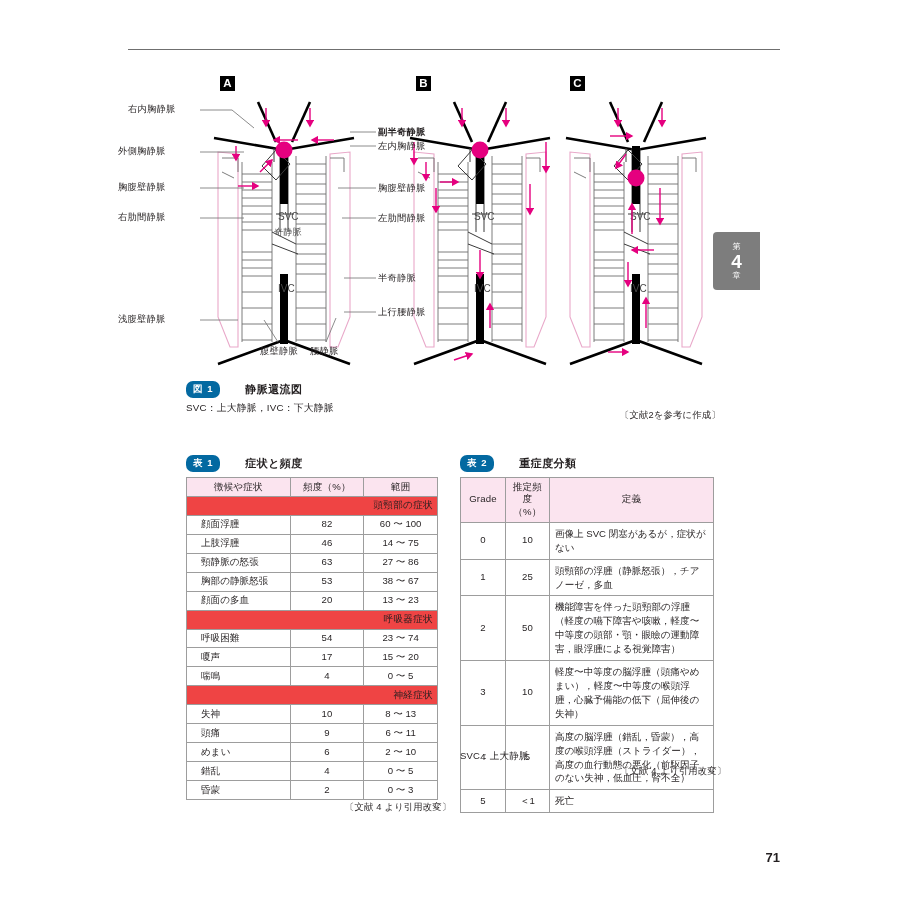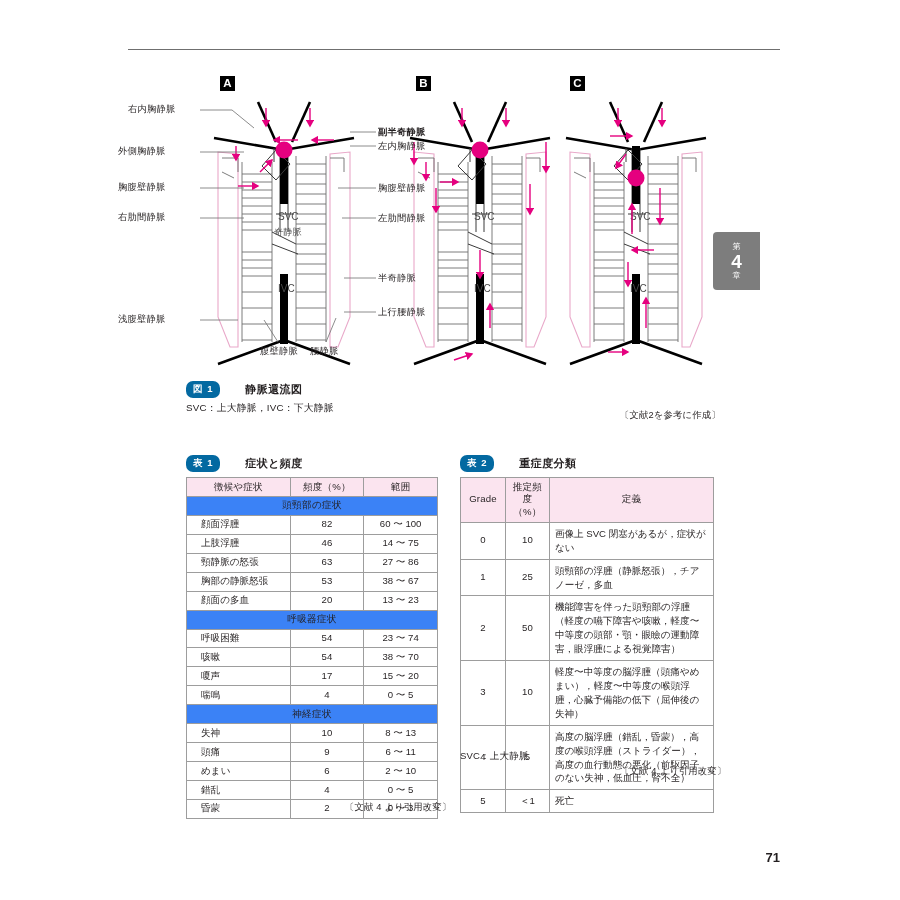--- a/index.html
+++ b/index.html
@@ -146,23 +146,23 @@
     padding: 2.5px 4px;
     font-weight: normal;
     line-height: 1.35;
   }
   table.data thead th {
     background: #fbe4ef;
     text-align: center;
     letter-spacing: 0.2px;
   }
   .grp td {
-    background: #3b82f6;
+    background: #ef4444;
     font-weight: bold;
-    text-align: center;
+    text-align: right;
     letter-spacing: 0.3px;
   }
   .sym { text-align: left; padding-left: 14px !important; }
   .ctr { text-align: center; }
   .t2 td.gnum, .t2 td.gfreq { text-align: center; }
   .t2 td.gdef { text-align: left; line-height: 1.45; padding: 4px 5px; }
 
   
   #table1 { left: 186px; top: 477px; width: 252px; }
   #table1 col.c1 { width: 104px; }
@@ -438,25 +438,20 @@
 
       <tr class="grp">
         <td colspan="3">呼吸器症状</td>
       </tr>
       <tr>
         <td class="sym">呼吸困難</td>
         <td class="ctr">54</td>
         <td class="ctr">23 〜 74</td>
       </tr>
       <tr>
-        <td class="sym">咳嗽</td>
-        <td class="ctr">54</td>
-        <td class="ctr">38 〜 70</td>
-      </tr>
-      <tr>
         <td class="sym">嗄声</td>
         <td class="ctr">17</td>
         <td class="ctr">15 〜 20</td>
       </tr>
       <tr>
         <td class="sym">喘鳴</td>
         <td class="ctr">4</td>
         <td class="ctr">0 〜 5</td>
       </tr>
 

